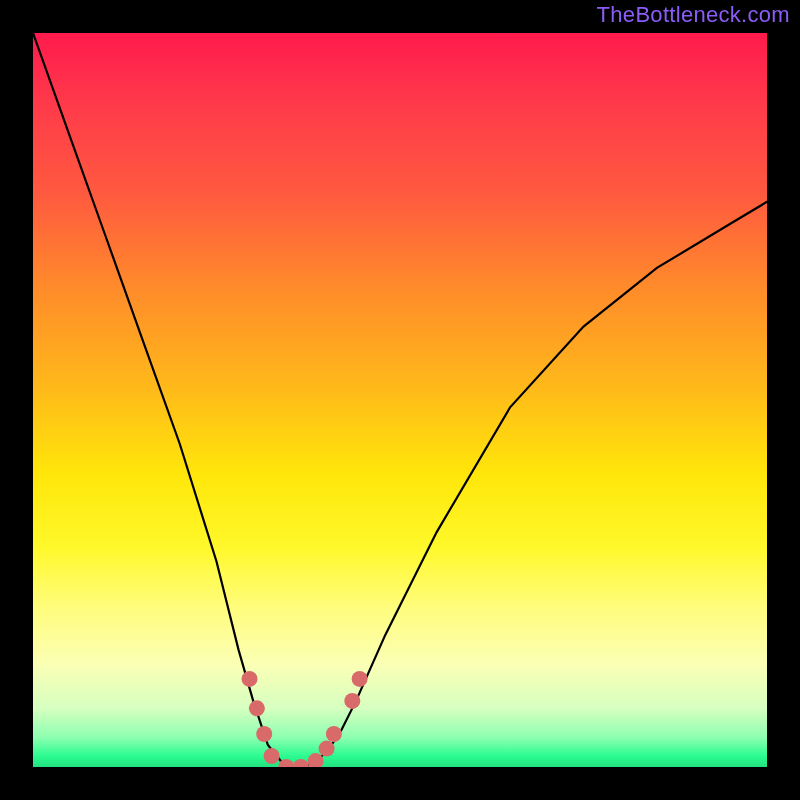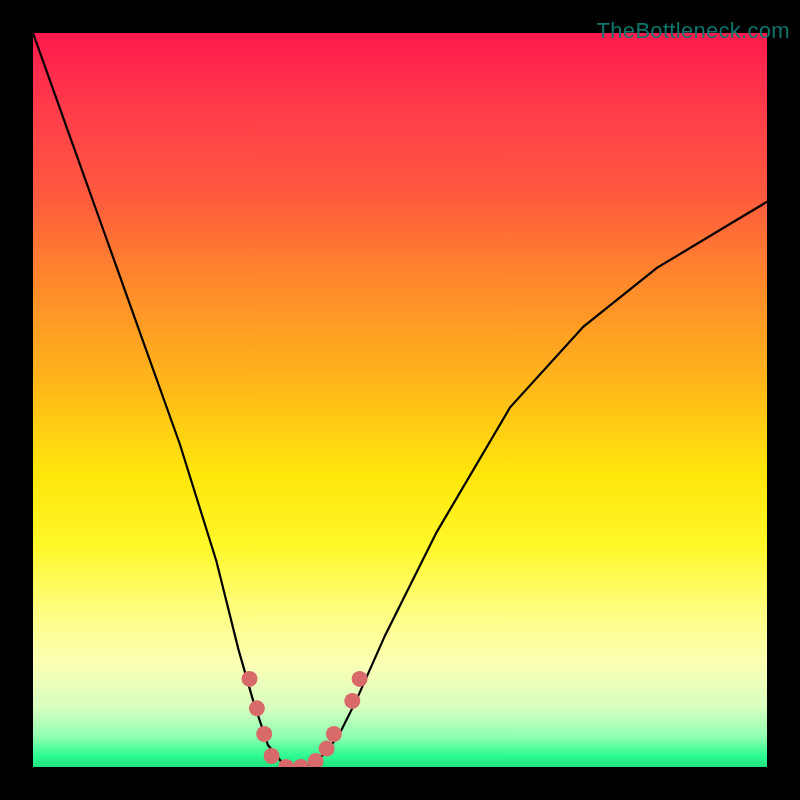--- a/index.html
+++ b/index.html
@@ -33,23 +33,23 @@
       #fff82a 70%,
       #fffd7a 78%,
       #fbffb5 86%,
       #d6ffc0 92%,
       #8cffb0 96%,
       #2bfc90 98.5%,
       #22e27f 100%);
   }
   .watermark {
     position: absolute;
-    top: 18px;
+    top: 2px;
     right: 10px;
-    color: #0f766e;
+    color: #8b5cf6;
     font-size: 22px;
     font-weight: 500;
     letter-spacing: 0.3px;
     z-index: 5;
   }
   svg.curve {
     position: absolute;
     left: 0;
     top: 0;
     width: 734px;

